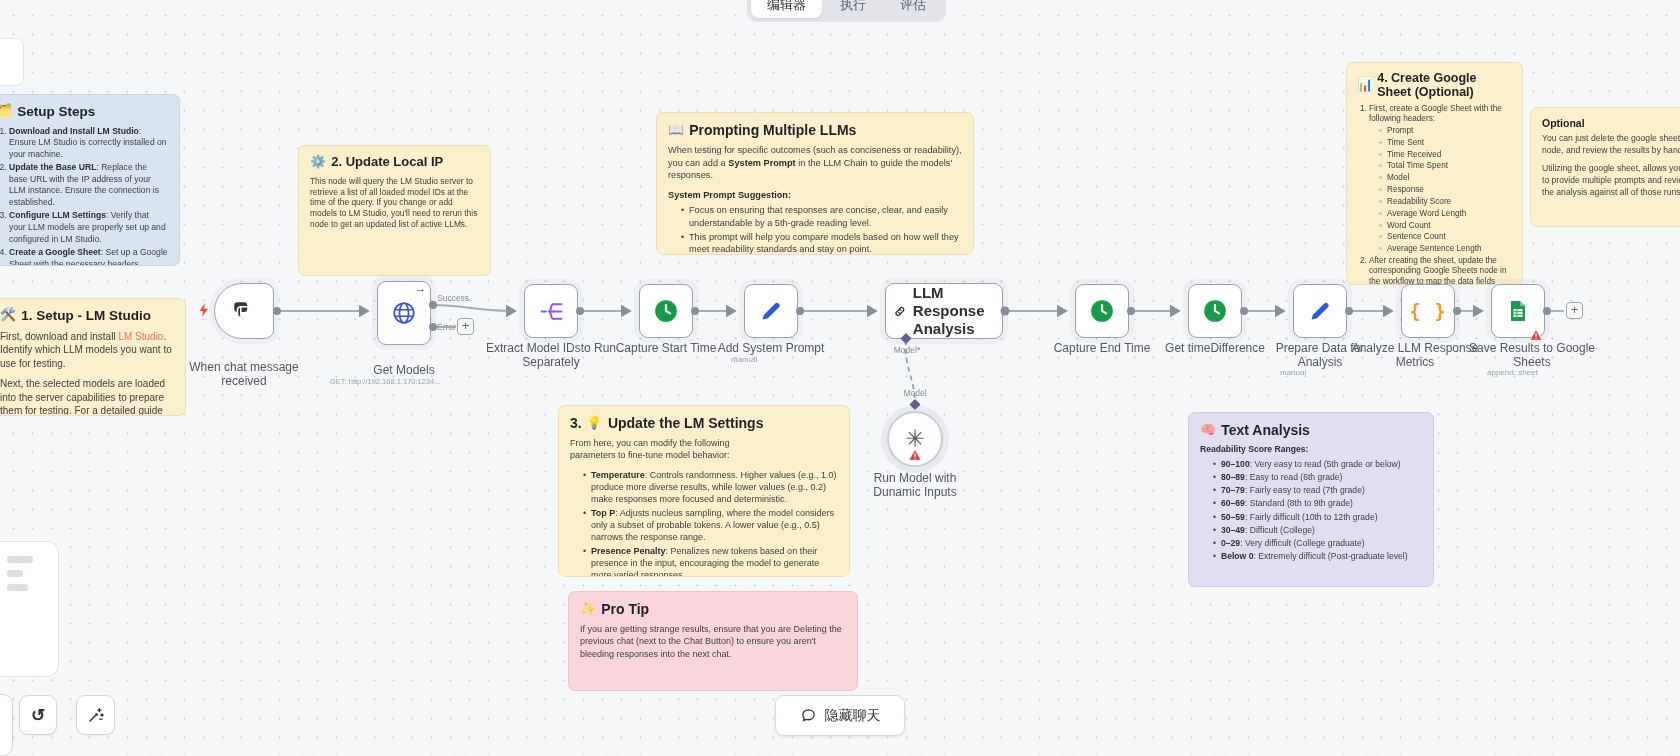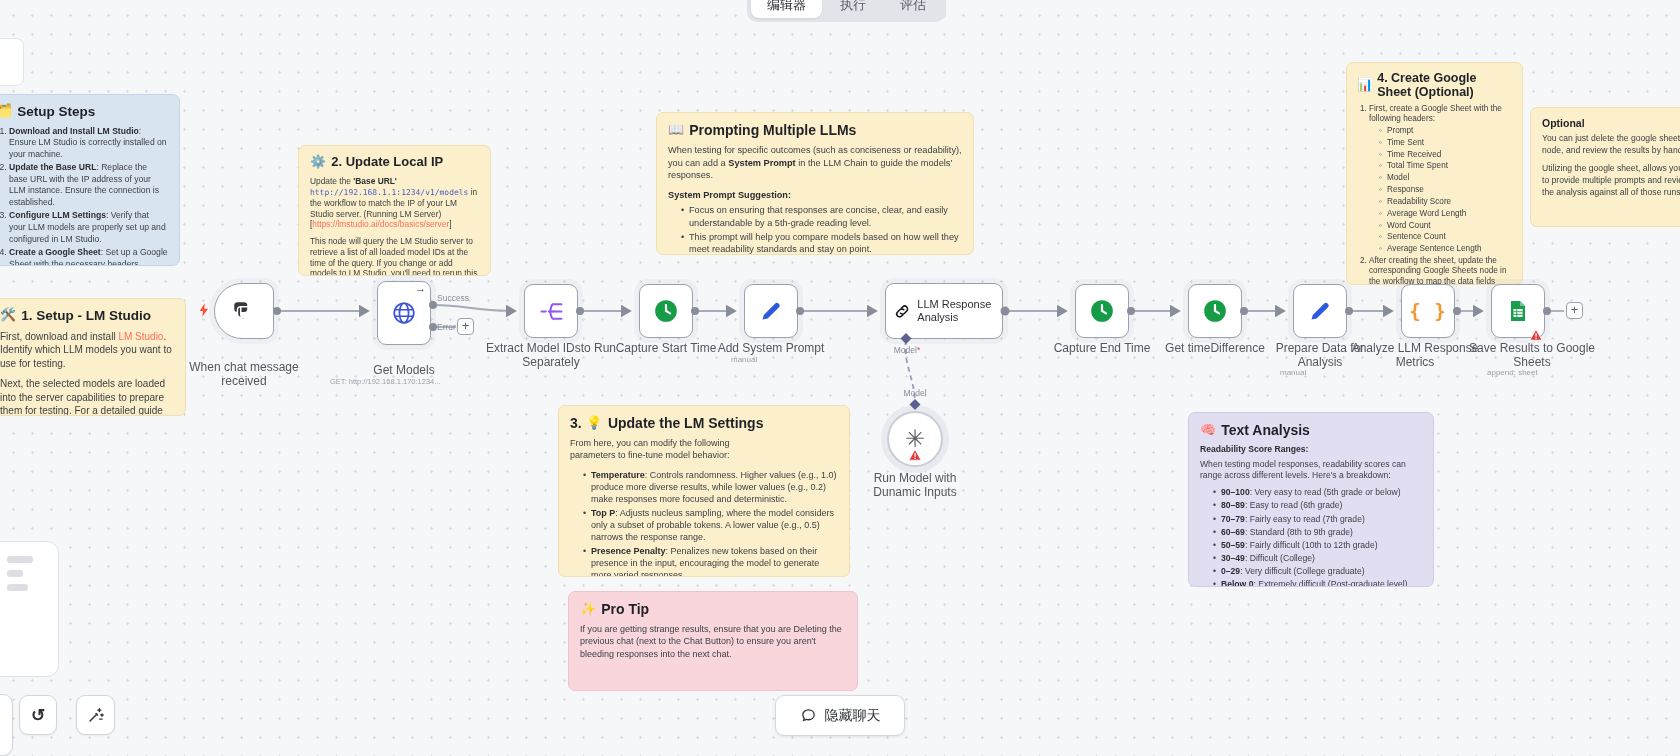--- a/index.html
+++ b/index.html
@@ -33,21 +33,21 @@
 
   
   .node{position:absolute;width:54px;height:54px;background:#fff;border:1.8px solid #9aa1ae;
         border-radius:9px;box-sizing:border-box;display:flex;align-items:center;
         justify-content:center;z-index:3;box-shadow:0 0 0 5px rgba(90,98,120,.05)}
   .node.trigger{width:60px;height:56px;border-radius:28px 9px 9px 28px}
   .node.tall{height:64px}
   .node.wide{width:118px;height:56px;gap:7px;padding:0 8px}
   .node.circle{width:56px;height:56px;border-radius:50%;border:2px solid #c9cdd6;
                box-shadow:0 0 0 6px #e9eaef}
-  .ntitle{font-size:11px;font-weight:400;color:#2e3036;line-height:1.2;text-align:left}
+  .ntitle{font-size:15px;font-weight:700;color:#2e3036;line-height:1.2;text-align:left}
   .nlabel{position:absolute;font-size:12px;color:#54575f;text-align:center;line-height:1.15;
           transform:translateX(-50%);z-index:3;font-weight:500}
   .nsub{position:absolute;font-size:8px;color:#9aa0a9;text-align:left;
         transform:translateX(-50%);z-index:3}
   .plusbtn{position:absolute;width:17px;height:17px;background:#fdfdfe;border:1.5px solid #9aa1ae;
            border-radius:4px;color:#5f646e;font-size:13px;line-height:14px;text-align:center;
            z-index:3;box-sizing:border-box}
   .warn{position:absolute;z-index:5}
   .arrow-ne{position:absolute;top:0;right:4px;font-size:11px;color:#26282d;font-weight:700}
   .braces{font-family:"DejaVu Sans Mono",monospace;font-weight:700;font-size:19px;
@@ -114,24 +114,20 @@
       <p><span>Next, the selected models are loaded into the server capabilities to prepare them for testing. For a detailed guide on how to set up multiple models, refer to the </span><a>LM Studio Basics</a></p>
     </div>
   </div>
 
   <div class="sticky yellow" style="left:298px;top:145px;width:193px;height:131px">
     <h3 style="font-size:13px">
         <span class="emoji">⚙️</span>
         <span>2. Update Local IP</span>
       </h3>
     <div class="sbody" style="font-size:8.4px;line-height:1.28">
-      <p style="margin-bottom:6px">
-        <span>Update the </span><b>'Base URL'</b><br>
-        <code>http://192.168.1.1:1234/v1/models</code><span> in the workflow to match the IP of your LM Studio server. (Running LM Server)[</span><a>https://lmstudio.ai/docs/basics/server</a><span>]</span>
-      </p>
       <p>This node will query the LM Studio server to retrieve a list of all loaded model IDs at the time of the query. If you change or add models to LM Studio, you'll need to rerun this node to get an updated list of active LLMs.</p>
     </div>
   </div>
 
   <div class="sticky yellow" style="left:656px;top:112px;width:318px;height:143px">
     <h3>
         <span class="emoji">📖</span>
         <span>Prompting Multiple LLMs</span>
       </h3>
     <div class="sbody" style="font-size:9.2px">
@@ -208,21 +204,20 @@
     </div>
   </div>
 
   <div class="sticky purple" style="left:1188px;top:412px;width:246px;height:175px">
     <h3>
         <span class="emoji">🧠</span>
         <span>Text Analysis</span>
       </h3>
     <div class="sbody" style="font-size:8.6px">
       <p style="margin-bottom:3px"><b>Readability Score Ranges:</b></p>
-      <p style="margin-bottom:5px">When testing model responses, readability scores can range across different levels. Here's a breakdown:</p>
       <ul style="margin:0">
         <li><b>90–100</b><span>: Very easy to read (5th grade or below)</span></li>
         <li><b>80–89</b><span>: Easy to read (6th grade)</span></li>
         <li><b>70–79</b><span>: Fairly easy to read (7th grade)</span></li>
         <li><b>60–69</b><span>: Standard (8th to 9th grade)</span></li>
         <li><b>50–59</b><span>: Fairly difficult (10th to 12th grade)</span></li>
         <li><b>30–49</b><span>: Difficult (College)</span></li>
         <li><b>0–29</b><span>: Very difficult (College graduate)</span></li>
         <li><b>Below 0</b><span>: Extremely difficult (Post-graduate level)</span></li>
       </ul>

